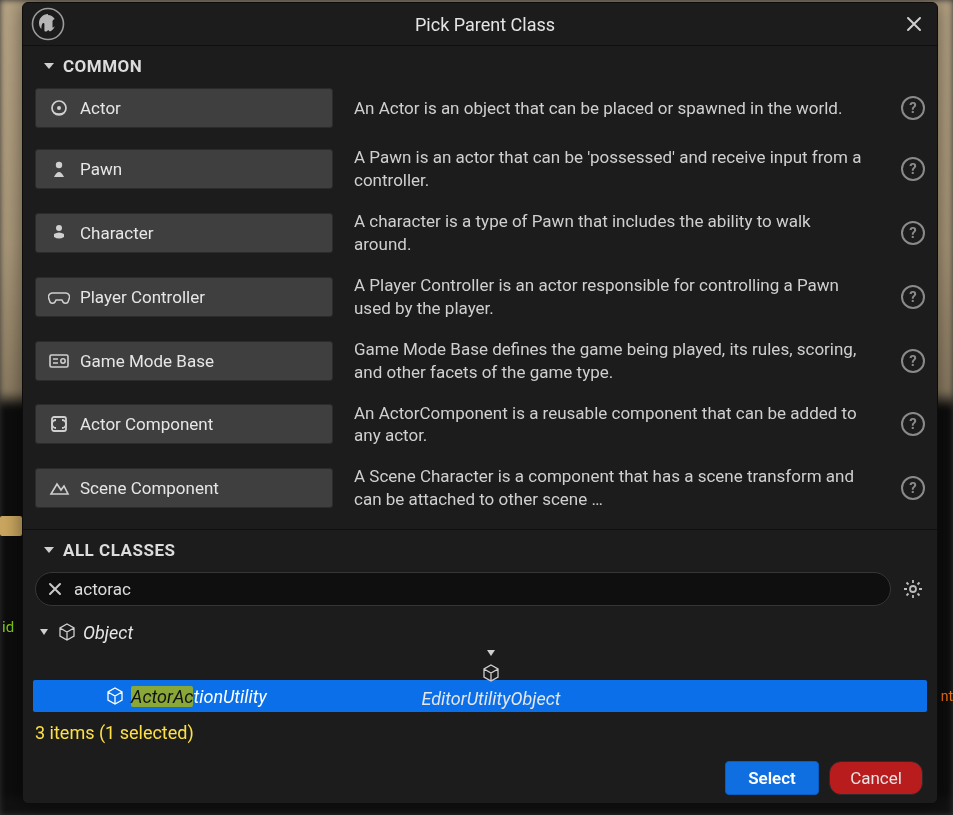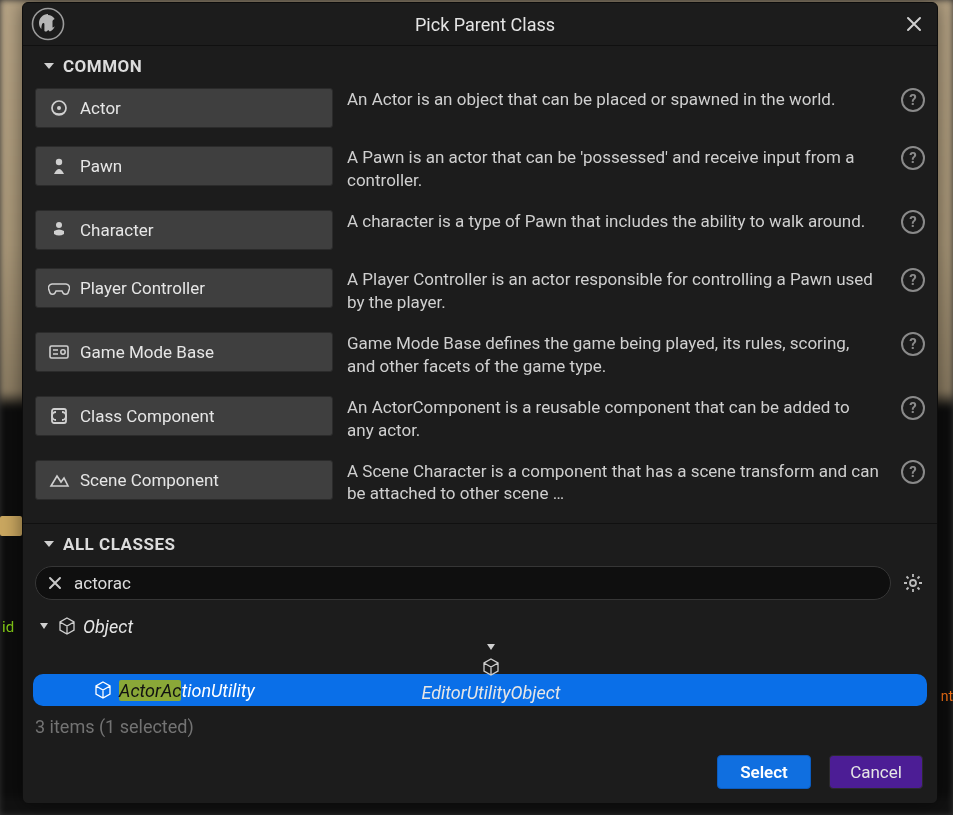--- a/index.html
+++ b/index.html
@@ -94,21 +94,22 @@
     .common-list {
       padding: 4px 12px 4px 12px;
       display: flex;
       flex-direction: column;
       gap: 18px;
       border-bottom: 1px solid #101010;
       padding-bottom: 18px;
     }
     .common-row {
       display: flex;
-      gap: 14px;
+      align-items: center;
+      gap: 21px;
     }
     .class-btn {
       width: 298px;
       height: 40px;
       background: #3f3f3f;
       border: 1px solid #2b2b2b;
       border-radius: 3px;
       display: flex;
       align-items: center;
       gap: 10px;
@@ -204,66 +205,67 @@
       padding-left: 4px;
       border-radius: 2px;
       cursor:pointer;
       font-style:italic;
     }
     .tree-row.selected {
       background: #0a6fe8;
       color: #fff;
     }
     .tree-indent-1 { padding-left: 22px; flex-direction: column; }
-    .tree-indent-2 { padding-left: 40px; border-radius: 10px; }
+    .tree-indent-2 { padding-left: 52px; }
     .tree-expander{
       width:14px;height:14px;
       display:flex;align-items:center;justify-content:center;
     }
     .tree-icon{
       width:20px;height:20px;
       display:flex;align-items:center;justify-content:center;
     }
     .hl {
       background: #8aa838;
       color: #111;
       border-radius: 2px;
       padding: 0 0px;
     }
     .status {
-      color: #737373;
+      color: #fde047;
       font-size: 18px;
       padding: 6px 2px 0 2px;
     }
     .footer {
       display: flex;
       justify-content: flex-end;
-      gap: 18px;
+      gap: 10px;
       padding: 18px 14px 14px 14px;
     }
     .btn {
       height: 34px;
       min-width: 94px;
       border-radius: 4px;
       font-size: 17px;
       display:flex;align-items:center;justify-content:center;
       padding: 0 18px;
       cursor:pointer;
       border:1px solid;
     }
     .btn-primary{
       background:#106fe0;
       border-color:#0b5cc0;
       color:#fff;
       font-weight:600;
     }
     .btn-secondary{
-      background:#4c1d95;
+      background:#b91c1c;
       border-color:#2b2b2b;
       color:#e6e6e6;
+      border-radius:12px;
     }
     .side-id{
       position:absolute;
       left:2px;
       top:618px;
       color:#84cc16;
       font-size:15px;
     }
     .side-nt{
       position:absolute;
@@ -379,21 +381,21 @@
     </div>
 
     <div class="common-row">
       <div class="class-btn">
         <span class="class-icon">
           <svg width="20" height="20" viewBox="0 0 20 20">
               <rect x="3" y="3" width="14" height="14" rx="2" fill="none" stroke="#d0d0d0" stroke-width="1.8"></rect>
               <path d="M7 6 a4 4 0 0 0 0 8 M13 6 a4 4 0 0 1 0 8" fill="none" stroke="#d0d0d0" stroke-width="1.8"></path>
             </svg>
         </span>
-        <span>Class Component</span>
+        <span>Actor Component</span>
       </div>
       <div class="desc">An ActorComponent is a reusable component that can be added to any actor.</div>
       <div class="help">?</div>
     </div>
 
     <div class="common-row">
       <div class="class-btn">
         <span class="class-icon">
           <svg width="22" height="20" viewBox="0 0 22 20">
               <path d="M3 16 l6-10 l4 6 l3-4 l4 8 Z" fill="none" stroke="#d0d0d0" stroke-width="1.6"></path>

